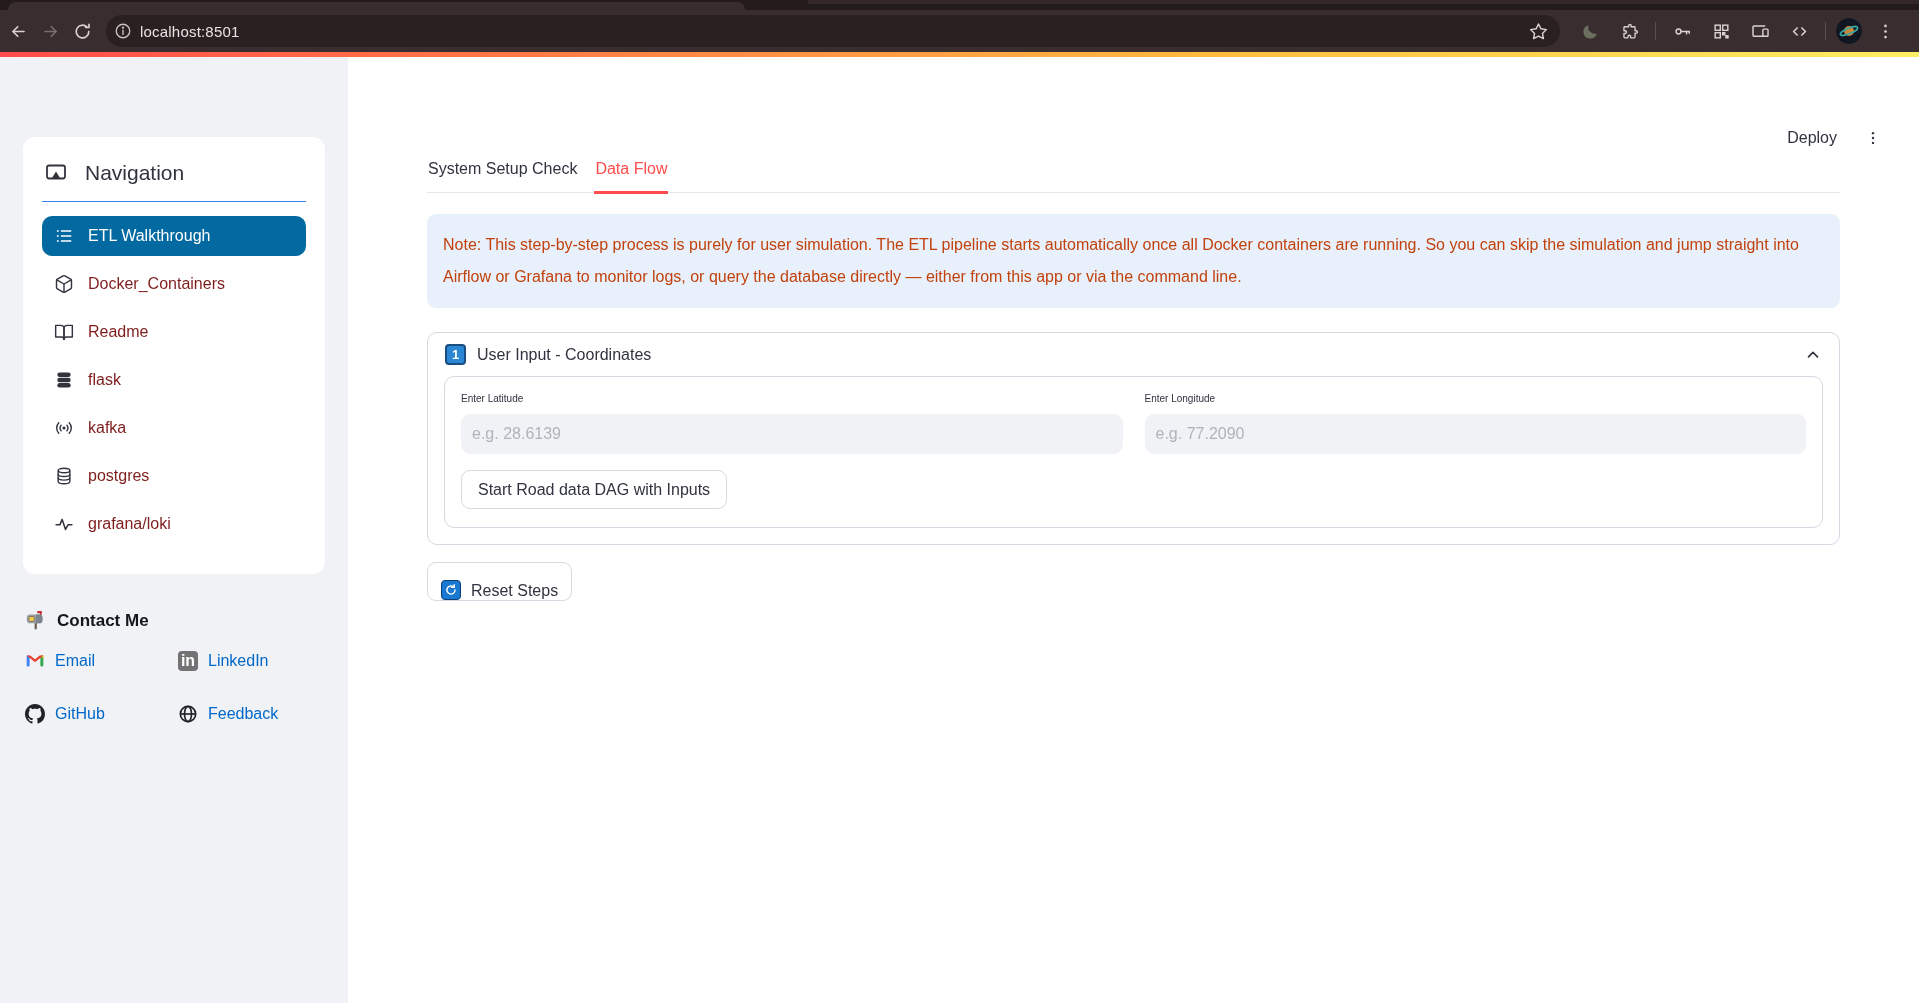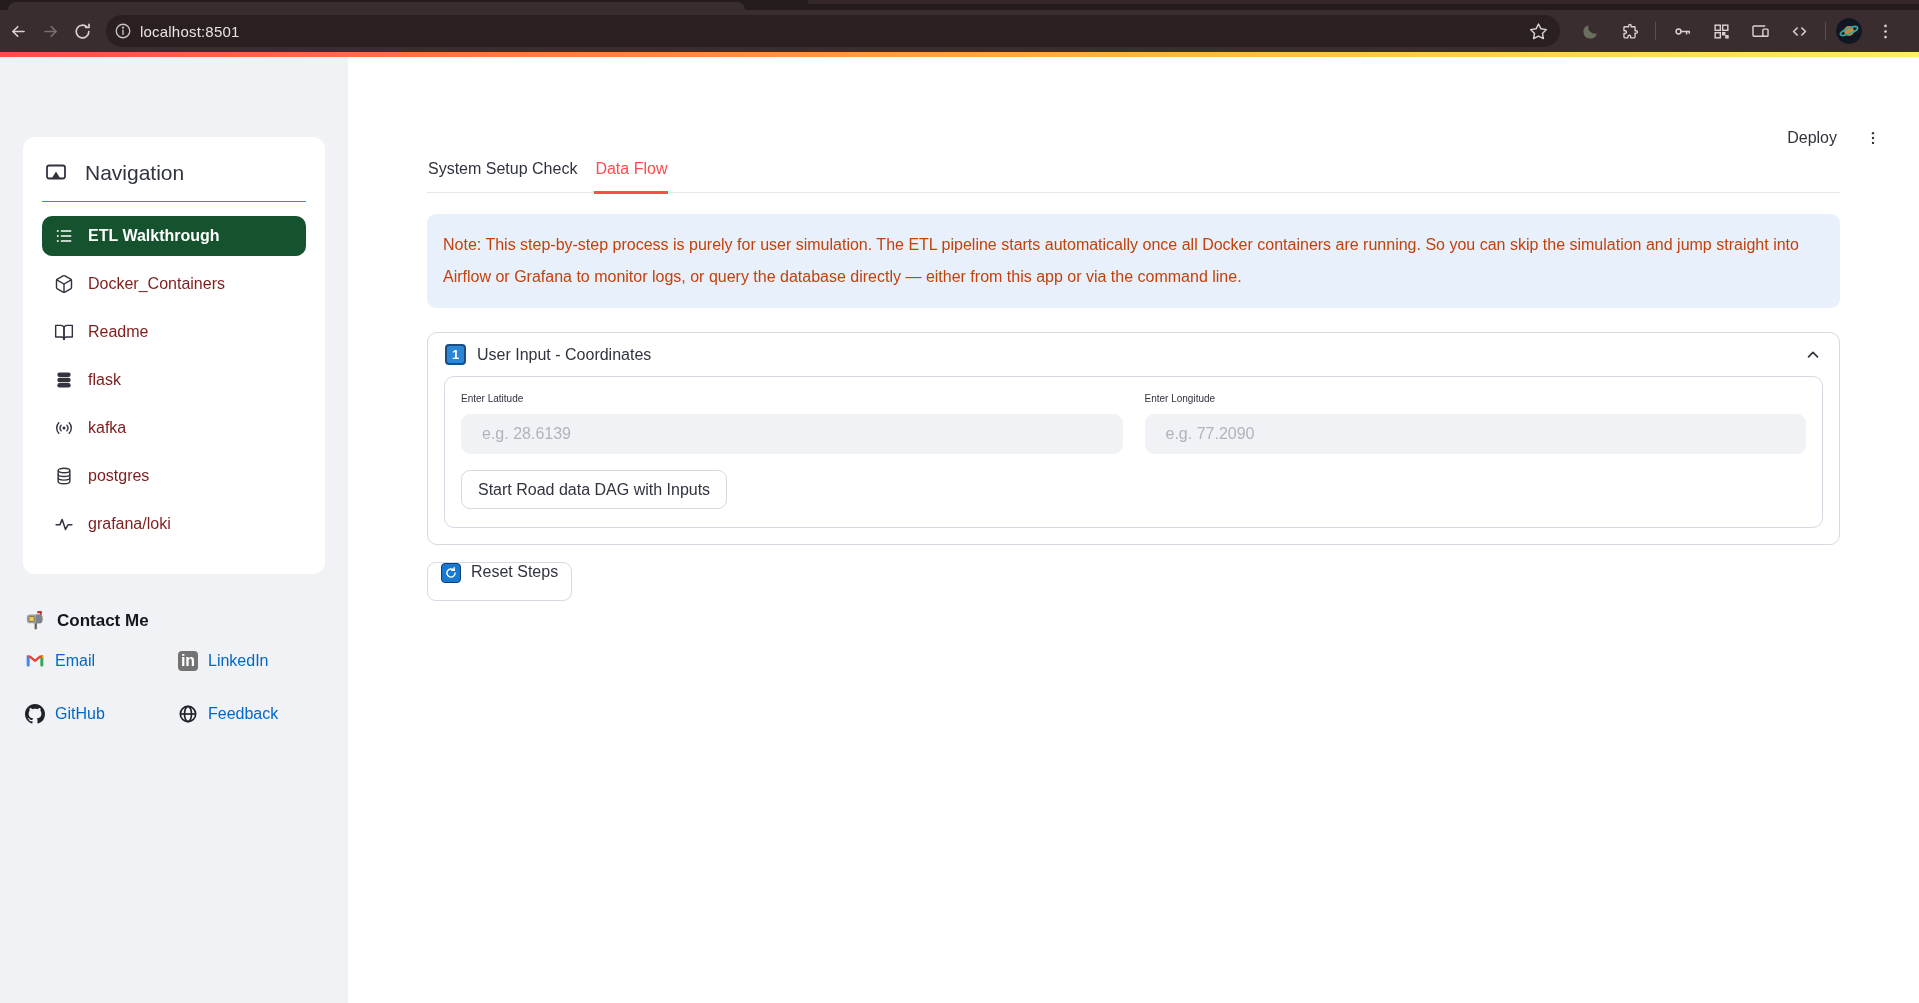--- a/index.html
+++ b/index.html
@@ -31,21 +31,21 @@
   .app { display:flex; height:946px; }
   .sidebar { width:348px; flex:0 0 auto; background:#f0f2f6; }
   .nav-card { margin:80px 0 0 23px; width:302px; background:#fff; border-radius:12px;
     padding:20px 19px 22px; }
   .nav-title { display:flex; align-items:center; gap:17px; font-size:21px; color:#31333f;
     padding:4px 2px 16px; border-bottom:1px solid #3b82f6; margin-bottom:14px; }
   .nav-title svg { width:24px; height:24px; }
   .nav-item { display:flex; align-items:center; gap:14px; height:40px; margin-bottom:8px;
     border-radius:10px; padding:0 12px; font-size:16px; color:#7f1d1d; cursor:pointer; }
   .nav-item svg { width:20px; height:20px; flex:0 0 auto; }
-  .nav-item.active { background:#14532d; color:#ffffff; font-weight:bold;text-align:center; }
+  .nav-item.active { background:#0369a1; color:#ffffff; font-weight:normal;text-align:center; }
   .contact { margin:36px 0 0 25px; width:302px; }
   .contact-title { display:flex; align-items:center; gap:10px; font-size:17px; font-weight:bold;
     color:#14161d; margin-bottom:19px; }
   .contact-grid { display:grid; grid-template-columns:153px 149px; row-gap:33px; }
   .contact-link { display:flex; align-items:center; gap:10px; font-size:16px; color:#0068c9;
     cursor:pointer; text-decoration:none; }
   .contact-link svg, .contact-link .li-badge { width:20px; height:20px; flex:0 0 auto; }
   .li-badge { background:#737373; border-radius:4px; color:#fff; font-size:16px; font-weight:bold;
     display:flex; align-items:center; justify-content:center; }
   
@@ -63,26 +63,26 @@
   .expander { margin-top:24px; border:1px solid #d5d9e2; border-radius:10px; }
   .exp-header { display:flex; align-items:center; gap:11px; padding:11px 17px 10px; font-size:16px;
     color:#31333f; cursor:pointer; }
   .badge-one { width:21px; height:21px; background:#2b87d3; border:2px solid #1b4e80; border-radius:4px;
     color:#fff; font-weight:bold; font-size:13px; display:flex; align-items:center; justify-content:center; }
   .chevron { margin-left:auto; display:flex; cursor:pointer; }
   .form-card { margin:1px 16px 16px; border:1px solid #d5d9e2; border-radius:10px; padding:16px 16px 18px; }
   .fields { display:grid; grid-template-columns:1fr 1fr; column-gap:22px; }
   .field-label { display:block; font-size:10px; color:#31333f; margin-bottom:10px; }
   .text-input { width:100%; height:40px; background:#f0f2f6; border:1px solid #f0f2f6; border-radius:9px;
-    padding:0 20px; font-size:16px; color:#31333f; outline:none; font-family:"Liberation Sans",sans-serif; }
+    padding:0 10px; font-size:16px; color:#31333f; outline:none; font-family:"Liberation Sans",sans-serif; }
   .text-input::placeholder { color:#b0b3bd; }
   .btn { height:39px; padding:0 16px; background:#fff; border:1px solid #d5d9e2; border-radius:9px;
     font-size:16px; color:#31333f; font-family:"Liberation Sans",sans-serif; cursor:pointer; }
   .submit-btn { margin-top:16px; }
-  .reset-btn { margin-top:17px; display:inline-flex; align-items:flex-start; gap:10px; padding:0 13px; }
+  .reset-btn { margin-top:17px; display:inline-flex; align-items:flex-end; gap:10px; padding:0 13px; }
   .reset-ic { width:20px; height:20px; background:#1979d2; border:1.5px solid #0d3f77; border-radius:4px;
     display:flex; align-items:center; justify-content:center; }
   .reset-ic svg { width:14px; height:14px; }
 </style>
 </head>
 <body>
 
 <div class="tabstrip">
   <div class="tabstrip-right"></div>
   <div class="tab-active"></div>

